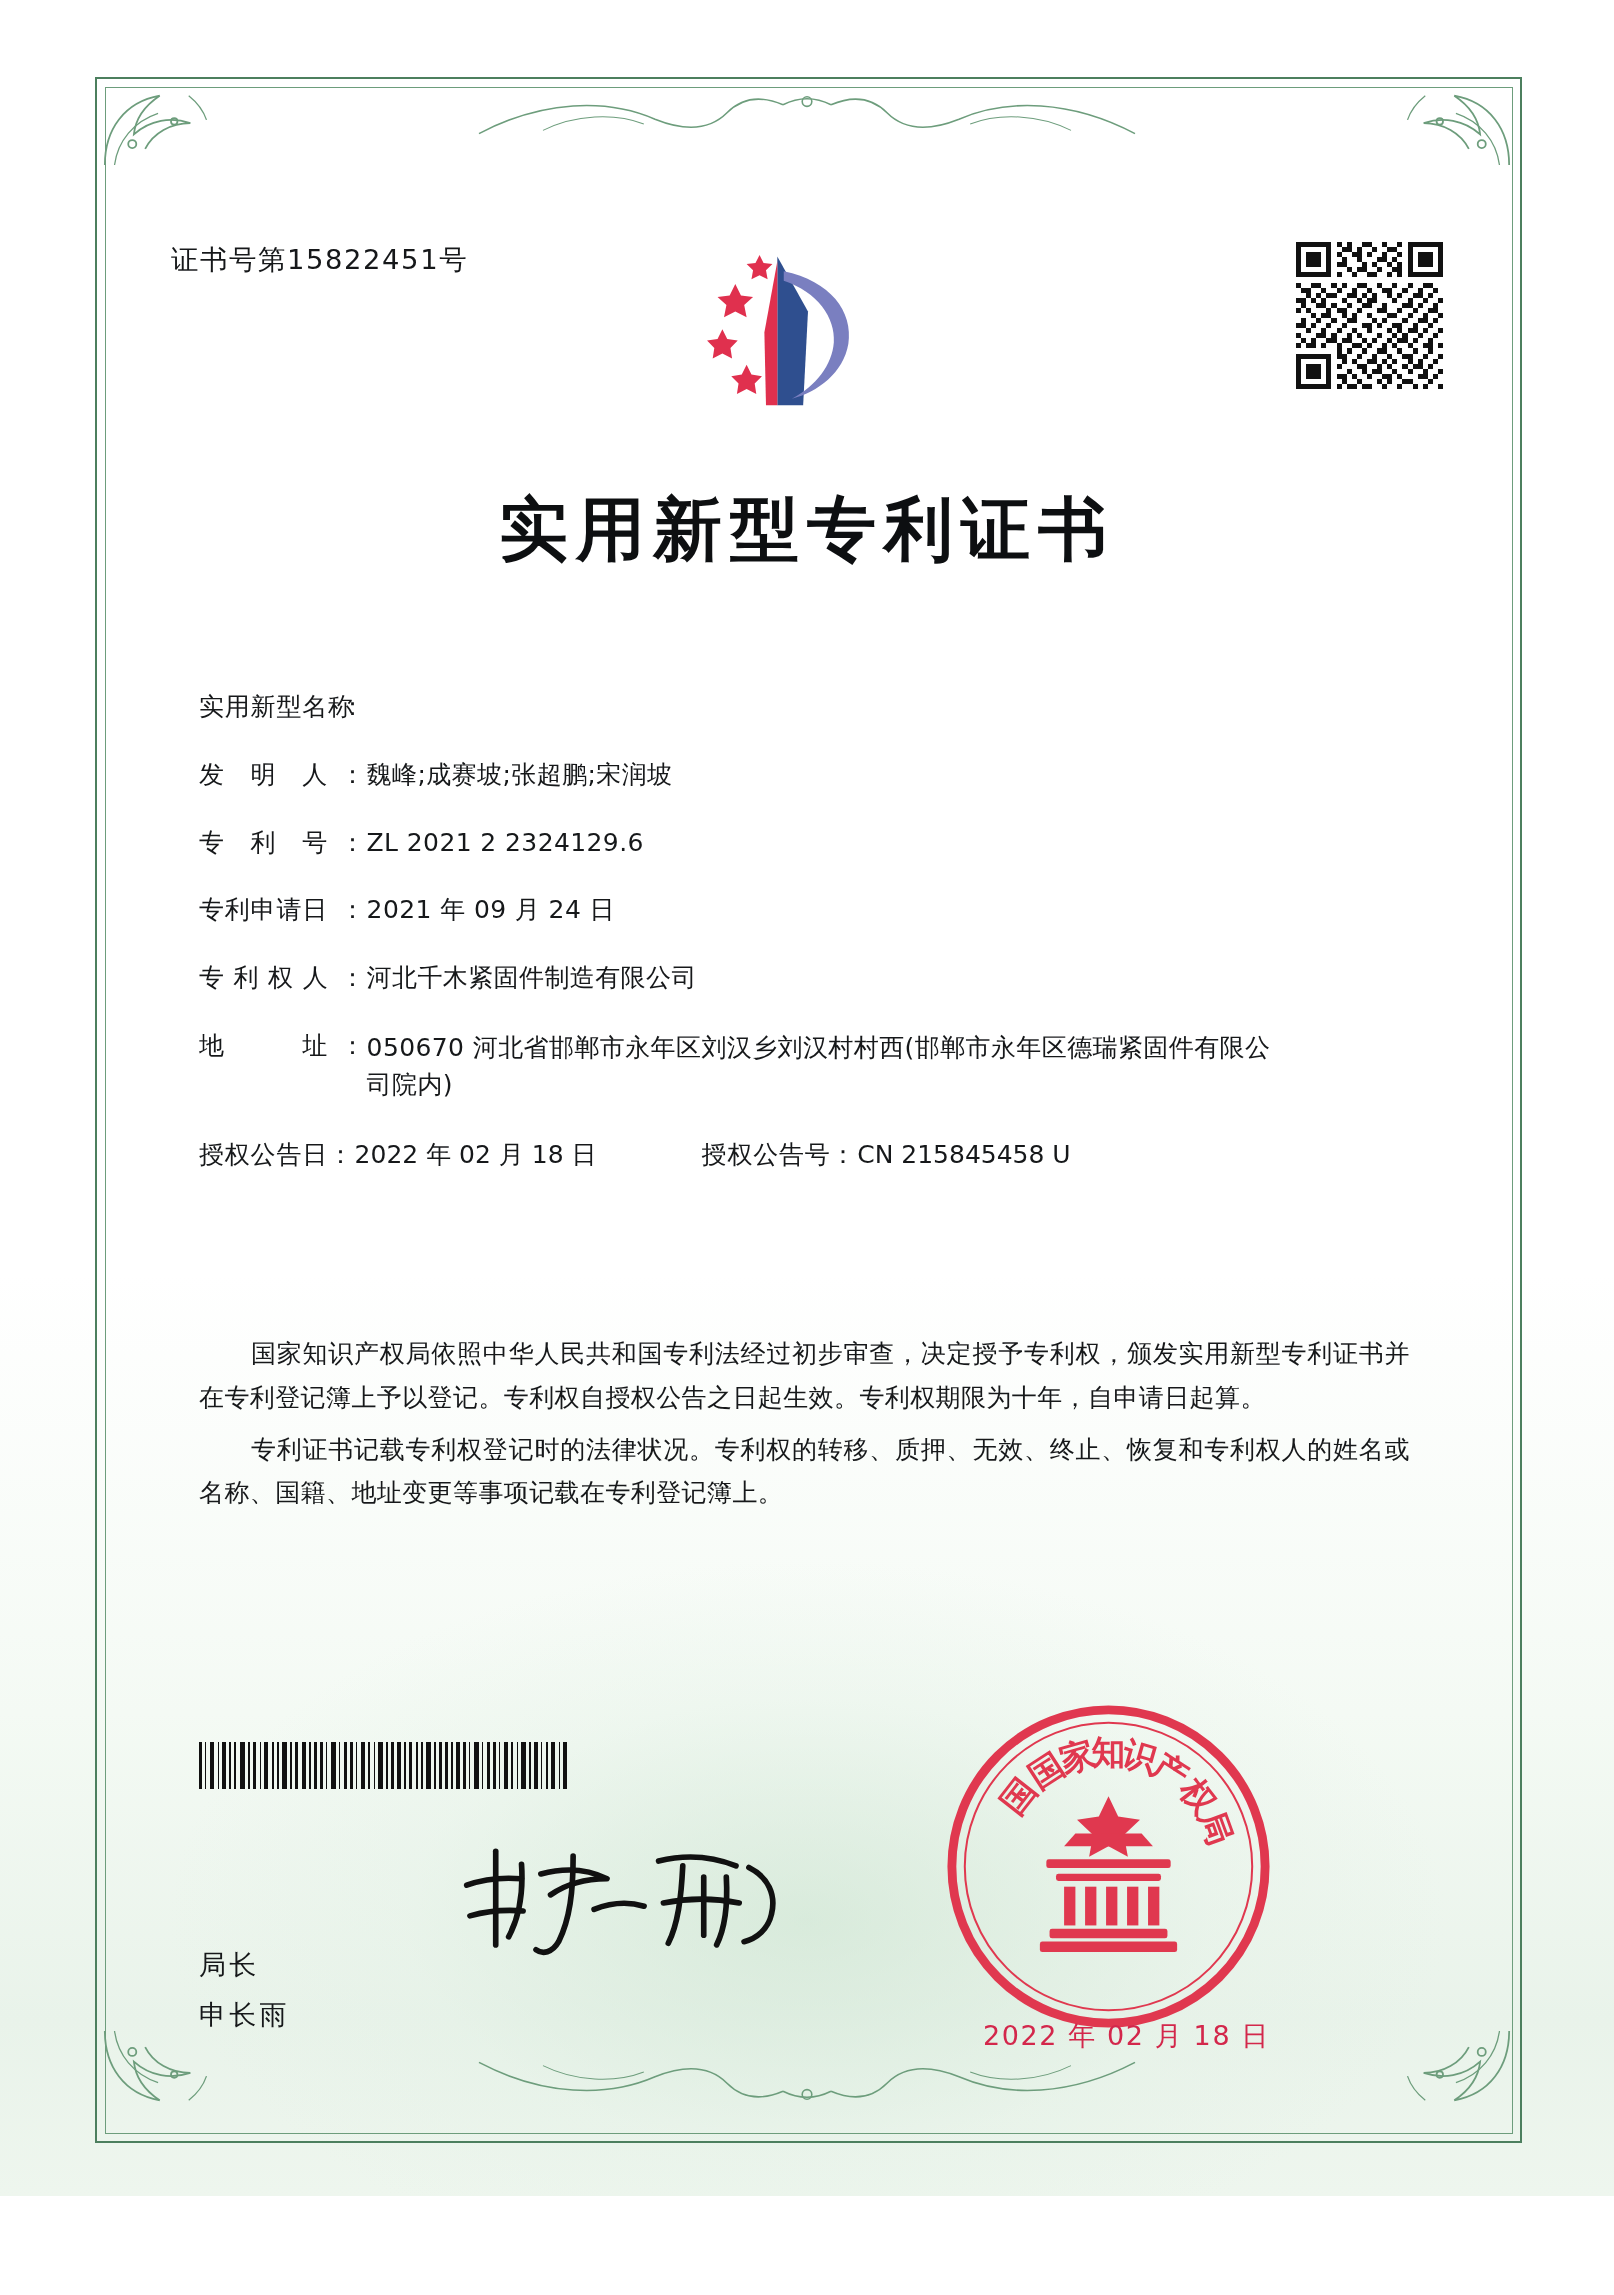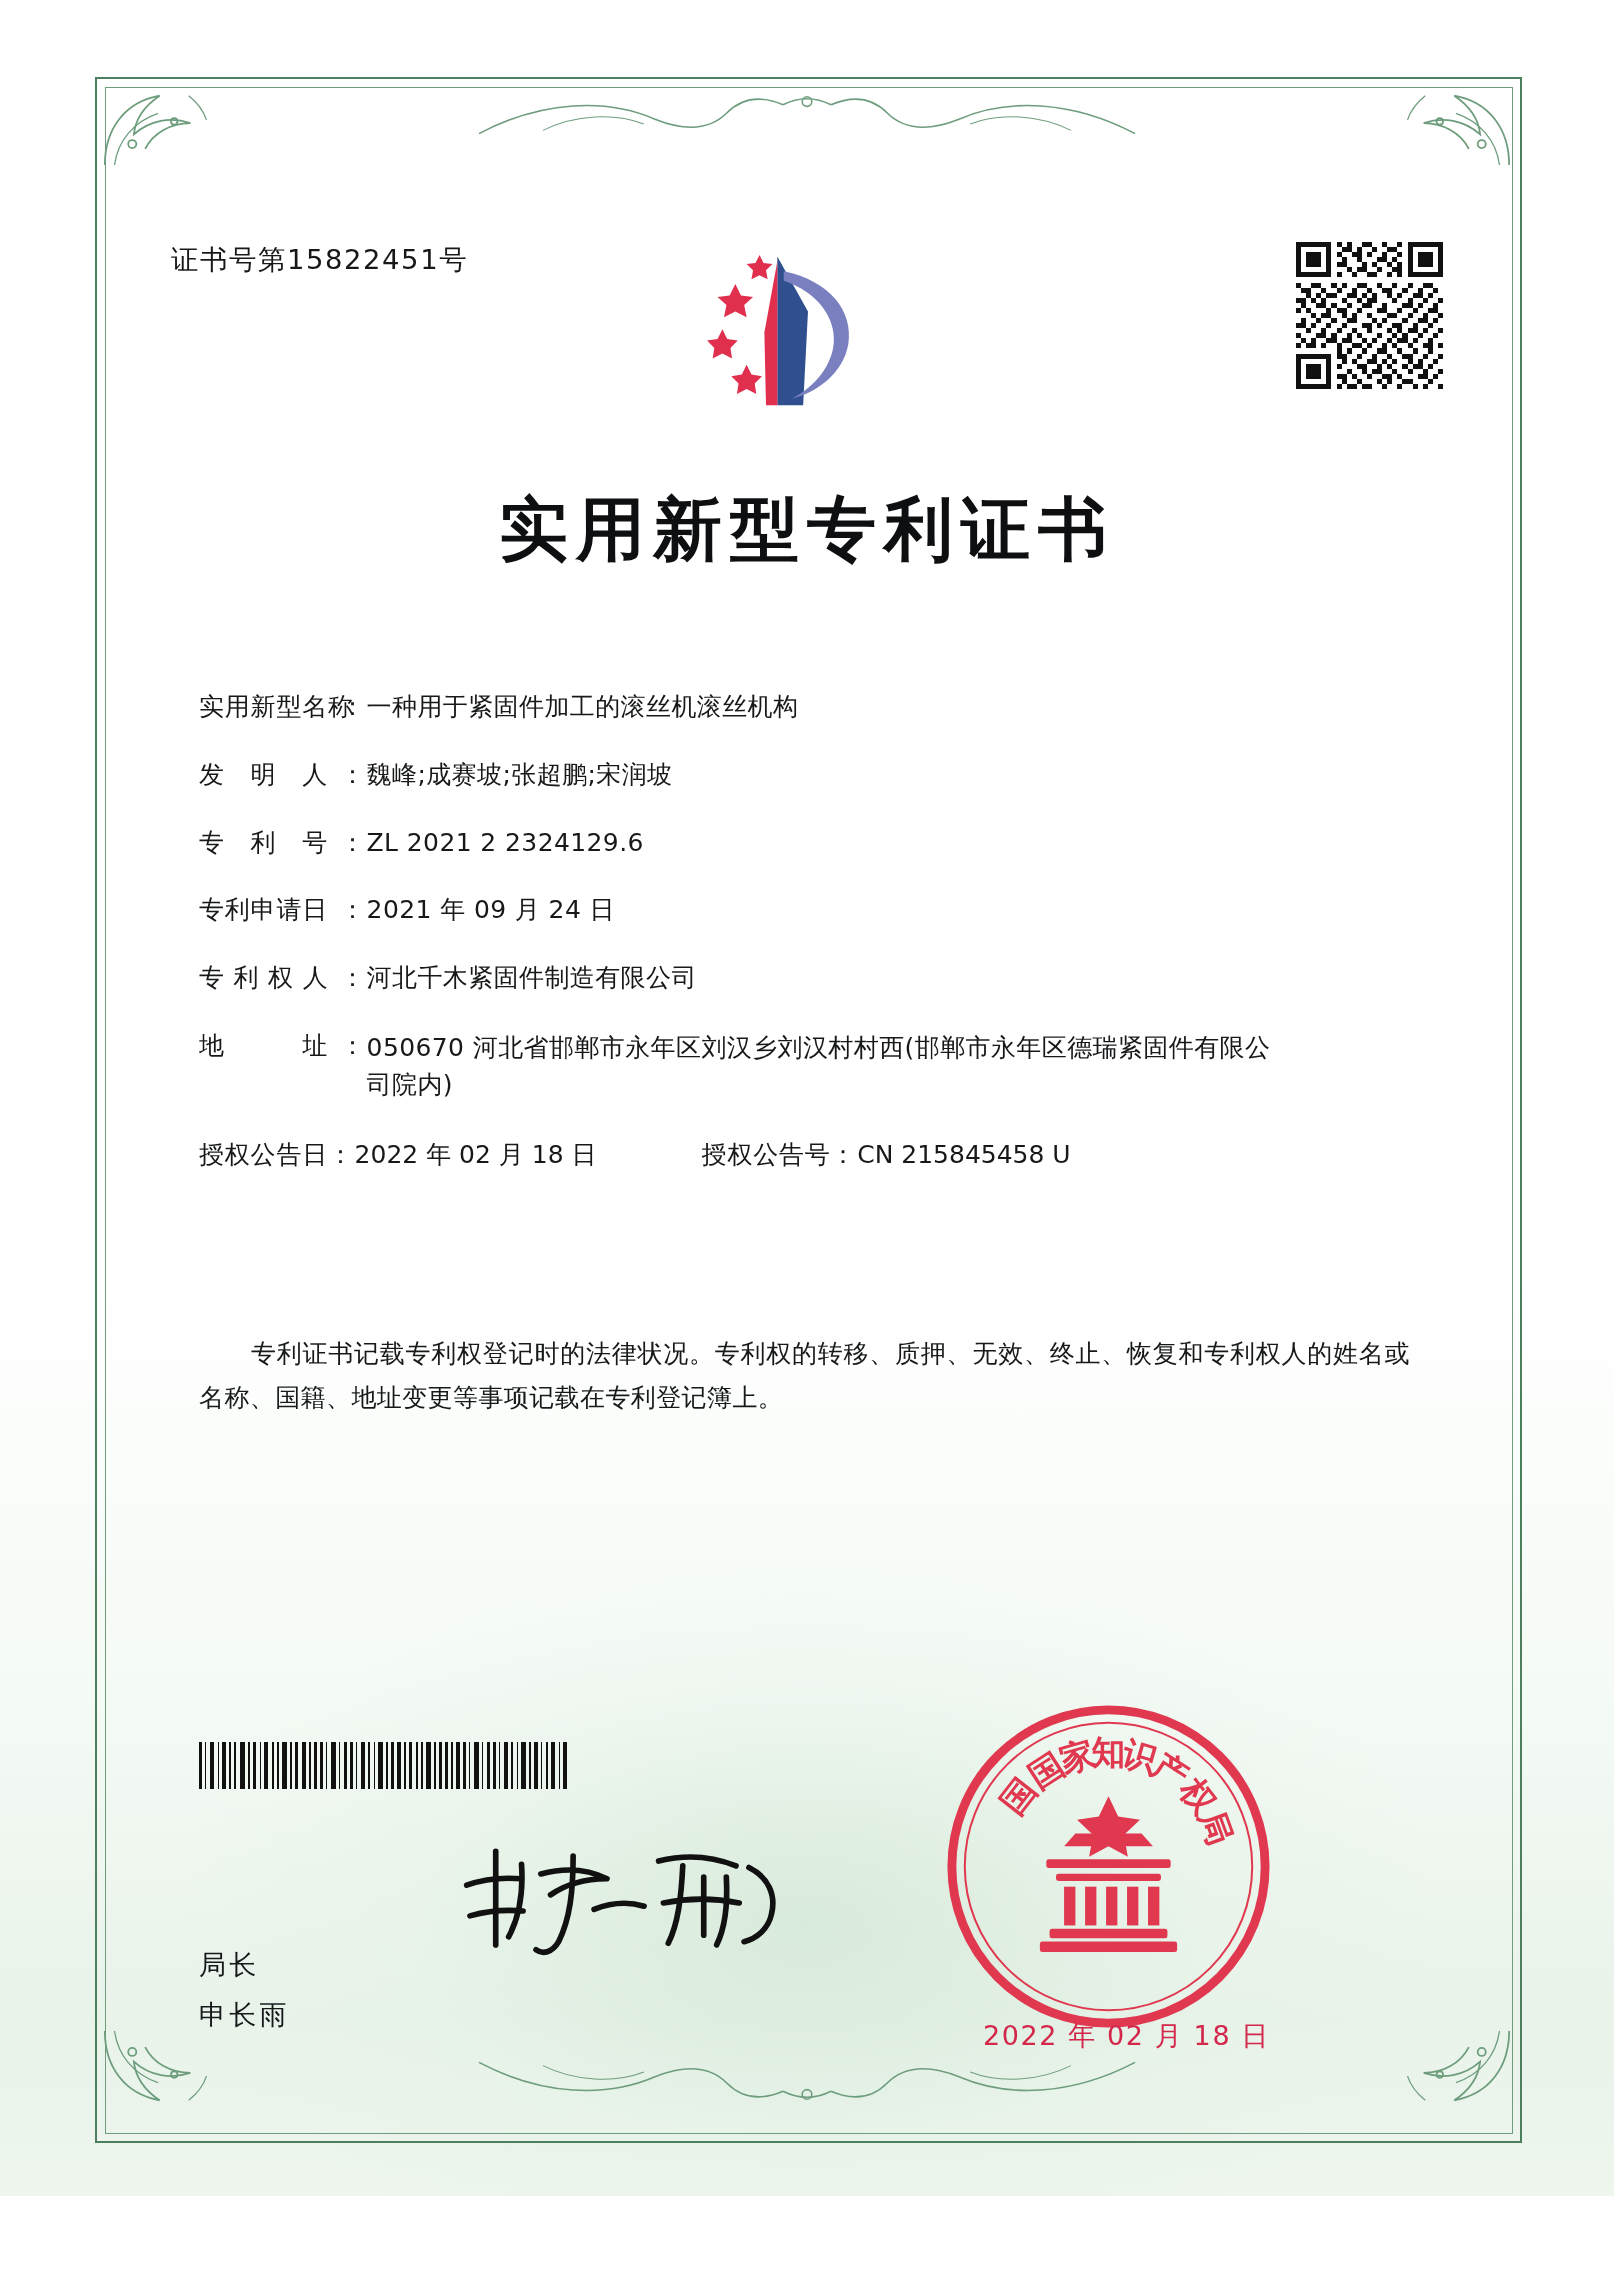--- a/index.html
+++ b/index.html
@@ -519,21 +519,20 @@
       </g>
     </svg>
   </div>
 
   <div class="title">实用新型专利证书</div>
 
   <div class="fields">
     <div class="field-row">
       <span class="field-label wide">实用新型名称</span>
       <span class="field-colon">：</span>
-      <span class="field-value">一种用于紧固件加工的滚丝机滚丝机构</span>
     </div>
     <div class="field-row">
       <span class="field-label wide">发　明　人</span>
       <span class="field-colon">：</span>
       <span class="field-value">魏峰;成赛坡;张超鹏;宋润坡</span>
     </div>
     <div class="field-row">
       <span class="field-label wide">专　利　号</span>
       <span class="field-colon">：</span>
       <span class="field-value">ZL 2021 2 2324129.6</span>
@@ -558,20 +557,21 @@
       <span class="field-colon">：</span>
       <span>2022 年 02 月 18 日</span>
       <span class="gap"></span>
       <span class="field-label">授权公告号</span>
       <span class="field-colon">：</span>
       <span>CN 215845458 U</span>
     </div>
   </div>
 
   <div class="paragraphs">
+    <p>国家知识产权局依照中华人民共和国专利法经过初步审查，决定授予专利权，颁发实用新型专利证书并在专利登记簿上予以登记。专利权自授权公告之日起生效。专利权期限为十年，自申请日起算。</p>
     <p>专利证书记载专利权登记时的法律状况。专利权的转移、质押、无效、终止、恢复和专利权人的姓名或名称、国籍、地址变更等事项记载在专利登记簿上。</p>
   </div>
 
   <div class="barcode">
     <svg viewBox="0 0 500 58" shape-rendering="crispEdges">
       <rect width="500" height="58" fill="#ffffff" fill-opacity="0"></rect>
       <g fill="#111111">
         <rect x="0" y="0" width="4" height="58"></rect>
           <rect x="7" y="0" width="2" height="58"></rect>
         <rect x="13" y="0" width="6" height="58"></rect>

